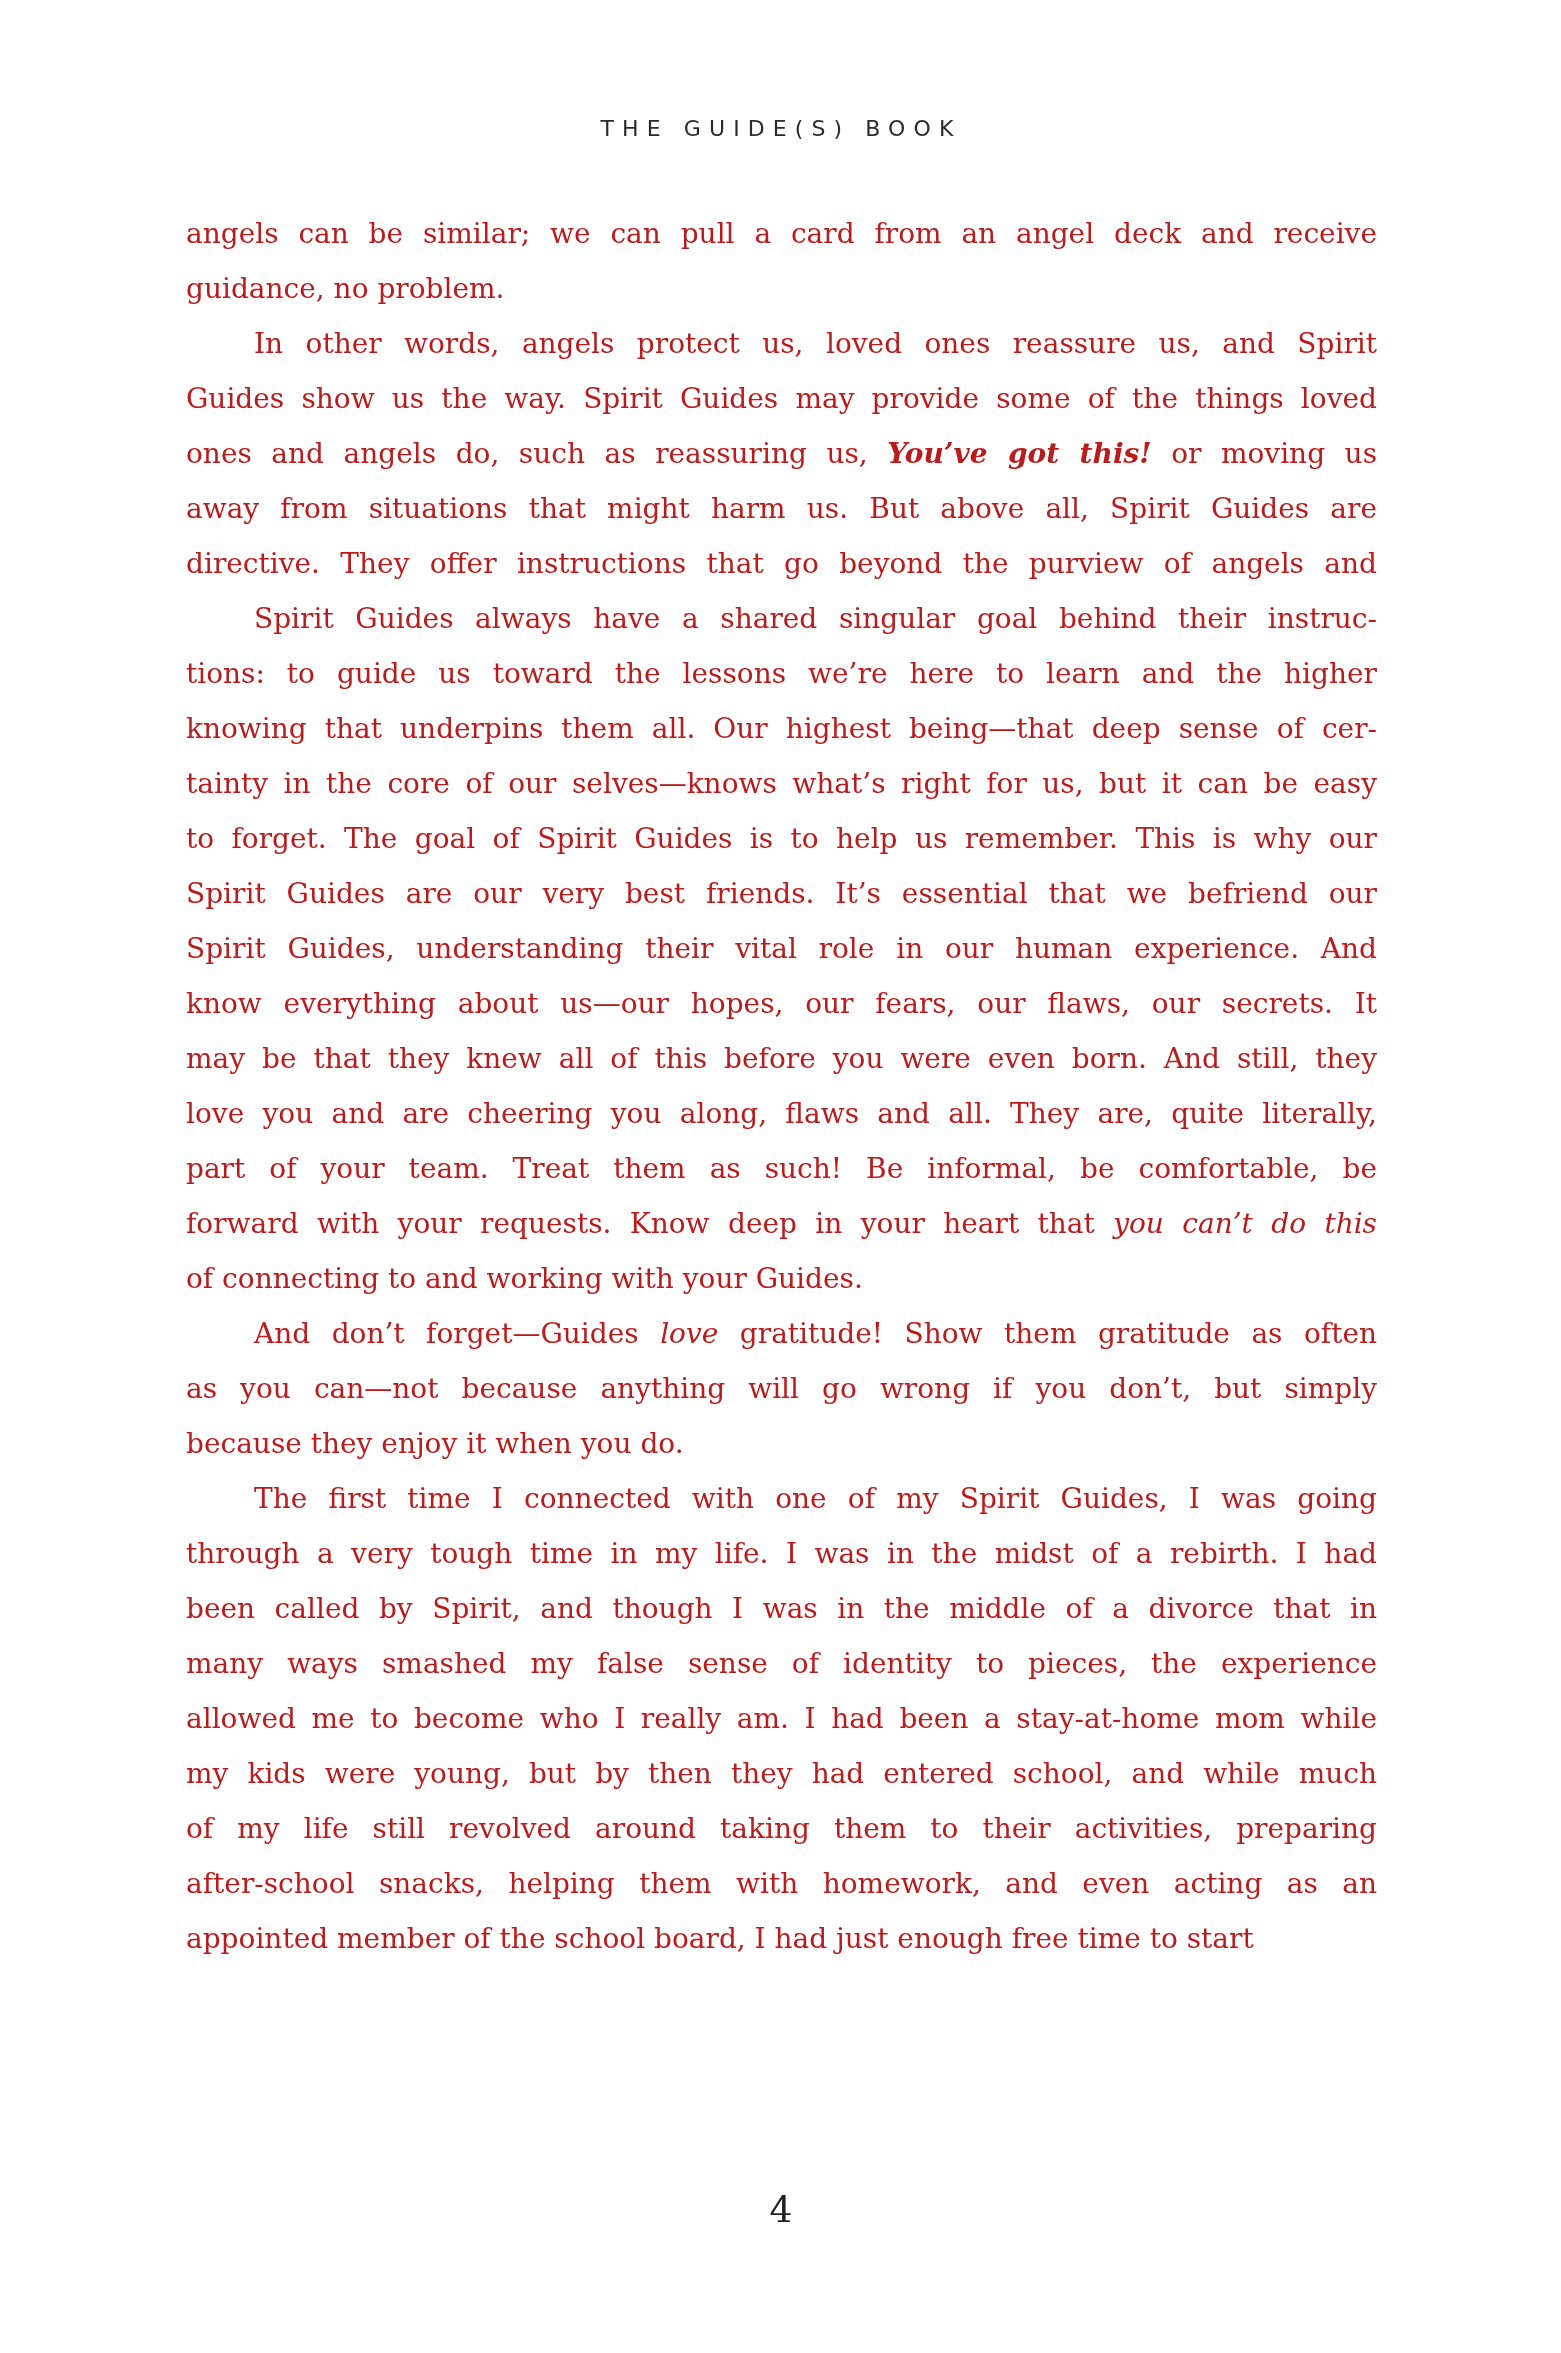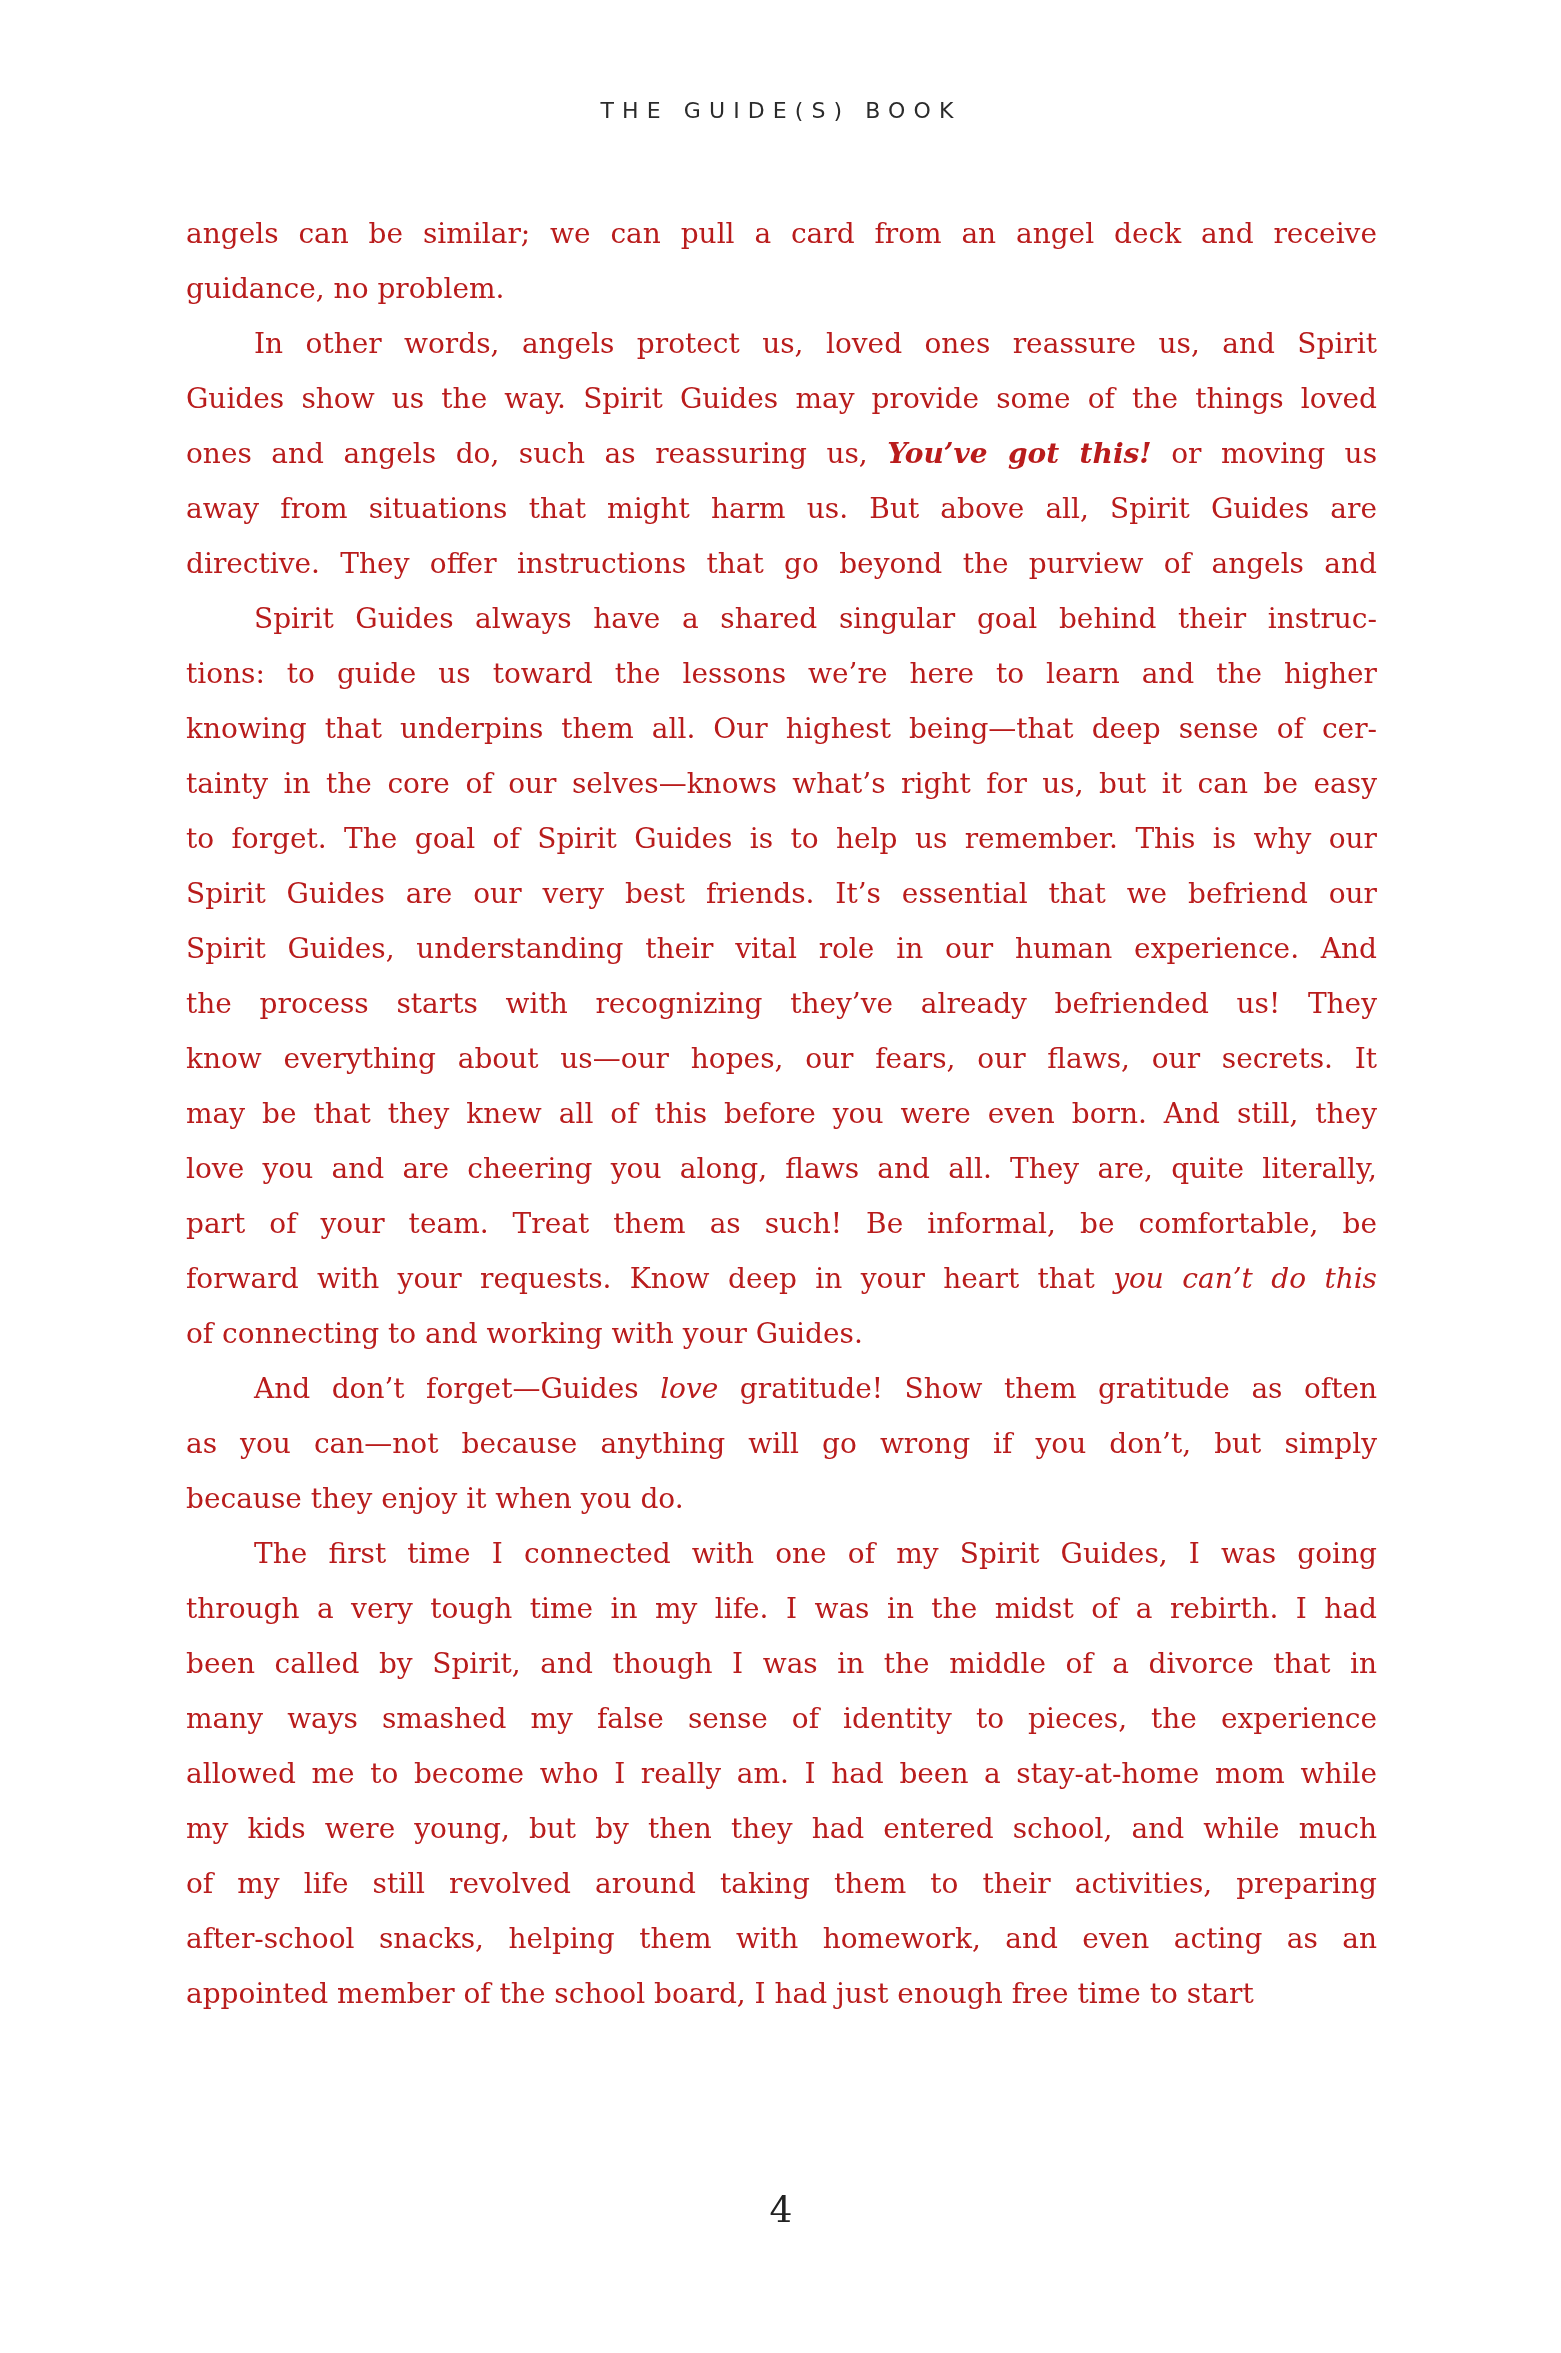--- a/index.html
+++ b/index.html
@@ -11,21 +11,21 @@
     position: relative;
     width: 1562px;
     height: 2354px;
     background: #ffffff;
     overflow: hidden;
     font-family: "DejaVu Serif", serif;
     color: #1c1c1c;
   }
   .running-head {
     position: absolute;
-    top: 98px;
+    top: 116px;
     left: 0;
     width: 100%;
     text-align: center;
     font-family: "DejaVu Sans", "Liberation Sans", sans-serif;
     font-size: 22px;
     font-weight: 400;
     letter-spacing: 8.1px;
     color: #2b2b2b;
     white-space: nowrap;
   }
@@ -77,21 +77,20 @@
       <div class="line"><span class="seg">ones and angels do, such as reassuring us, </span><span class="seg it bd">You’ve got this!</span><span class="seg"> or moving us</span></div>
       <div class="line"><span class="seg">away from situations that might harm us. But above all, Spirit Guides are</span></div>
       <div class="line"><span class="seg">directive. They offer instructions that go beyond the purview of angels and</span></div>
       <div class="line indent"><span class="seg">Spirit Guides always have a shared singular goal behind their instruc-</span></div>
       <div class="line"><span class="seg">tions: to guide us toward the lessons we’re here to learn and the higher</span></div>
       <div class="line"><span class="seg">knowing that underpins them all. Our highest being—that deep sense of cer-</span></div>
       <div class="line"><span class="seg">tainty in the core of our selves—knows what’s right for us, but it can be easy</span></div>
       <div class="line"><span class="seg">to forget. The goal of Spirit Guides is to help us remember. This is why our</span></div>
       <div class="line"><span class="seg">Spirit Guides are our very best friends. It’s essential that we befriend our</span></div>
       <div class="line"><span class="seg">Spirit Guides, understanding their vital role in our human experience. And</span></div>
-      <div class="line"><span class="seg">the process starts with recognizing they’ve already befriended us! They</span></div>
       <div class="line"><span class="seg">know everything about us—our hopes, our fears, our flaws, our secrets. It</span></div>
       <div class="line"><span class="seg">may be that they knew all of this before you were even born. And still, they</span></div>
       <div class="line"><span class="seg">love you and are cheering you along, flaws and all. They are, quite literally,</span></div>
       <div class="line"><span class="seg">part of your team. Treat them as such! Be informal, be comfortable, be</span></div>
       <div class="line"><span class="seg">forward with your requests. Know deep in your heart that </span><span class="seg it">you can’t do this</span></div>
       <div class="line last"><span class="seg">of connecting to and working with your Guides.</span></div>
       <div class="line indent"><span class="seg">And don’t forget—Guides </span><span class="seg it">love</span><span class="seg"> gratitude! Show them gratitude as often</span></div>
       <div class="line"><span class="seg">as you can—not because anything will go wrong if you don’t, but simply</span></div>
       <div class="line last"><span class="seg">because they enjoy it when you do.</span></div>
       <div class="line indent"><span class="seg">The first time I connected with one of my Spirit Guides, I was going</span></div>

